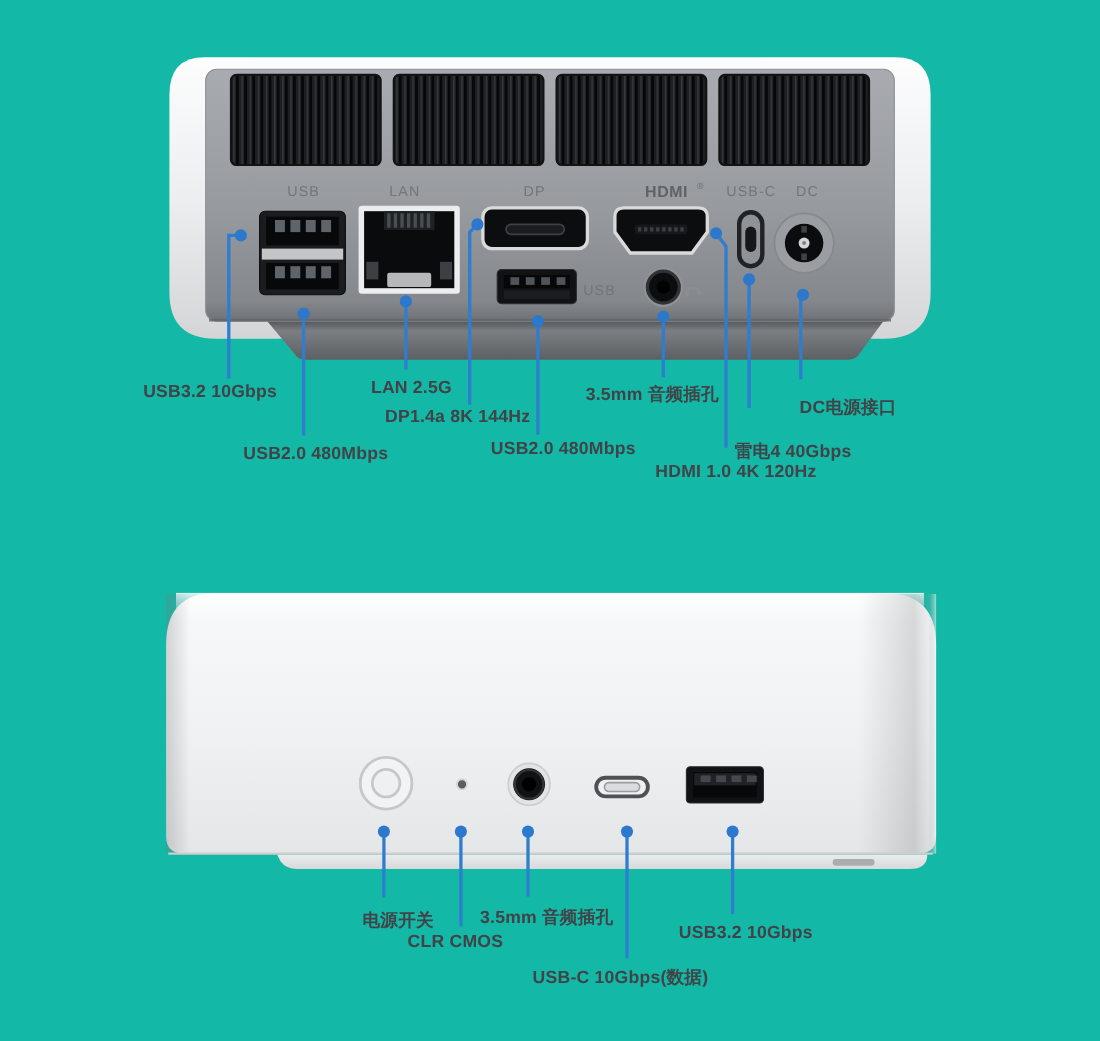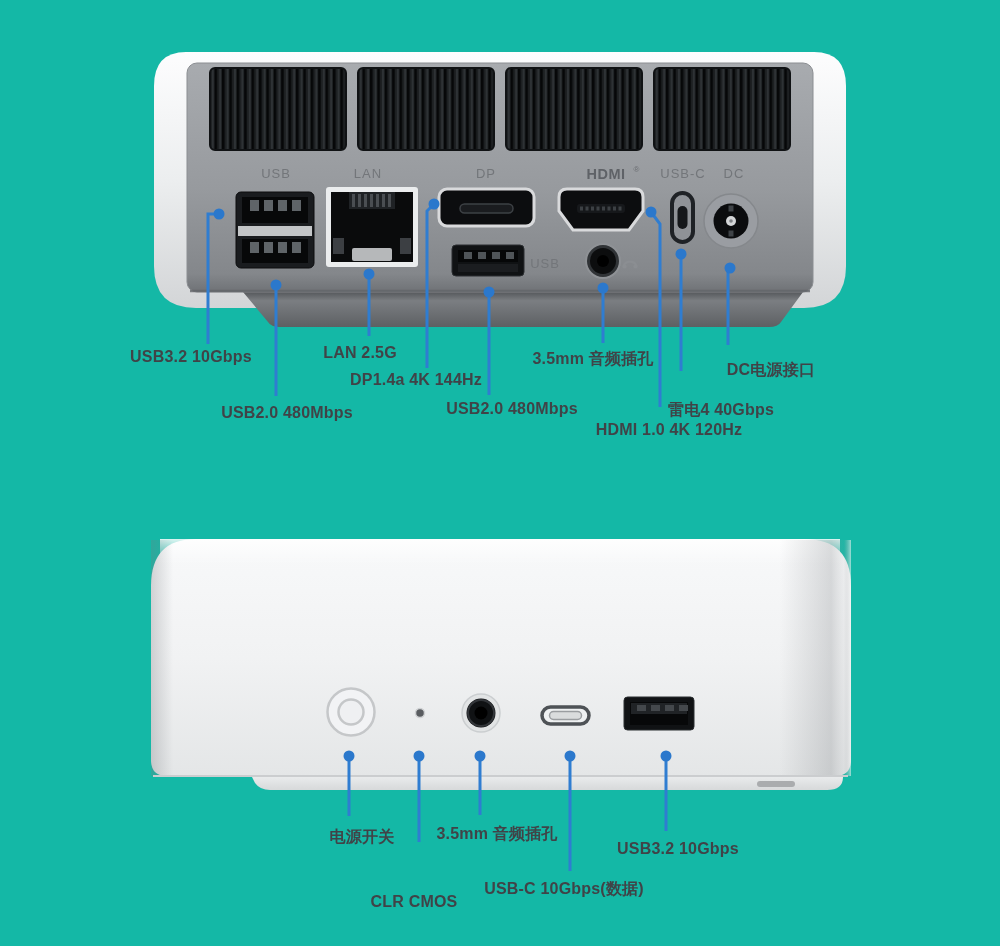--- a/index.html
+++ b/index.html
@@ -252,27 +252,27 @@
       <circle cx="419" cy="756" r="5.5"></circle>
       <circle cx="480" cy="756" r="5.5"></circle>
       <circle cx="570" cy="756" r="5.5"></circle>
       <circle cx="666" cy="756" r="5.5"></circle>
     </g>
   </g>
 </svg>
 
 <div class="callout" style="left:191px;top:348px">USB3.2 10Gbps</div>
 <div class="callout" style="left:287px;top:404px">USB2.0 480Mbps</div>
-<div class="callout" style="left:360px;top:344px">LAN 2.5G</div>
-<div class="callout" style="left:416px;top:371px">DP1.4a 4K 144Hz</div>
+<div class="callout" style="left:374px;top:344px">LAN 2.5G</div>
+<div class="callout" style="left:416px;top:371px">DP1.4a 8K 144Hz</div>
 <div class="callout" style="left:512px;top:400px">USB2.0 480Mbps</div>
 <div class="callout" style="left:593px;top:349px">3.5mm 音频插孔</div>
 <div class="callout" style="left:669px;top:421px">HDMI 1.0 4K 120Hz</div>
 <div class="callout" style="left:721px;top:400px">雷电4 40Gbps</div>
 <div class="callout" style="left:771px;top:360px">DC电源接口</div>
 
 <div class="callout" style="left:362px;top:827px">电源开关</div>
-<div class="callout" style="left:414px;top:893px">CLR CMOS</div>
+<div class="callout" style="left:414px;top:848px">CLR CMOS</div>
 <div class="callout" style="left:497px;top:824px">3.5mm 音频插孔</div>
 <div class="callout" style="left:564px;top:879px">USB-C 10Gbps(数据)</div>
 <div class="callout" style="left:678px;top:840px">USB3.2 10Gbps</div>
 
 </div>
 
 </body></html>

